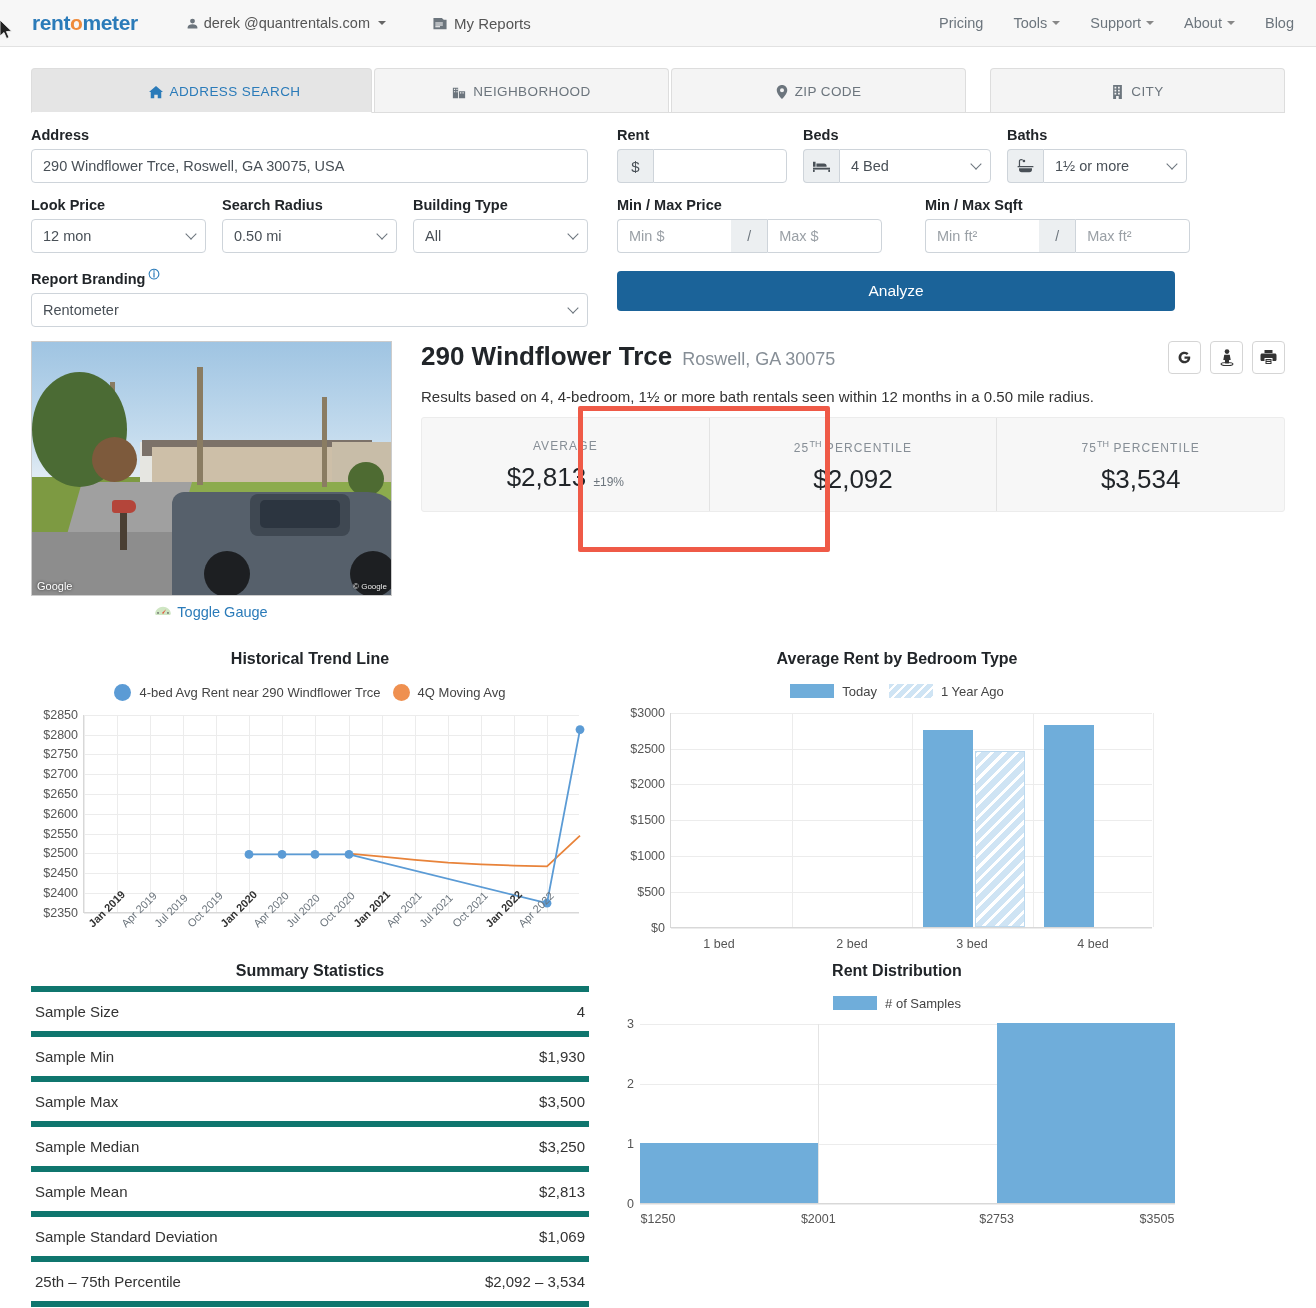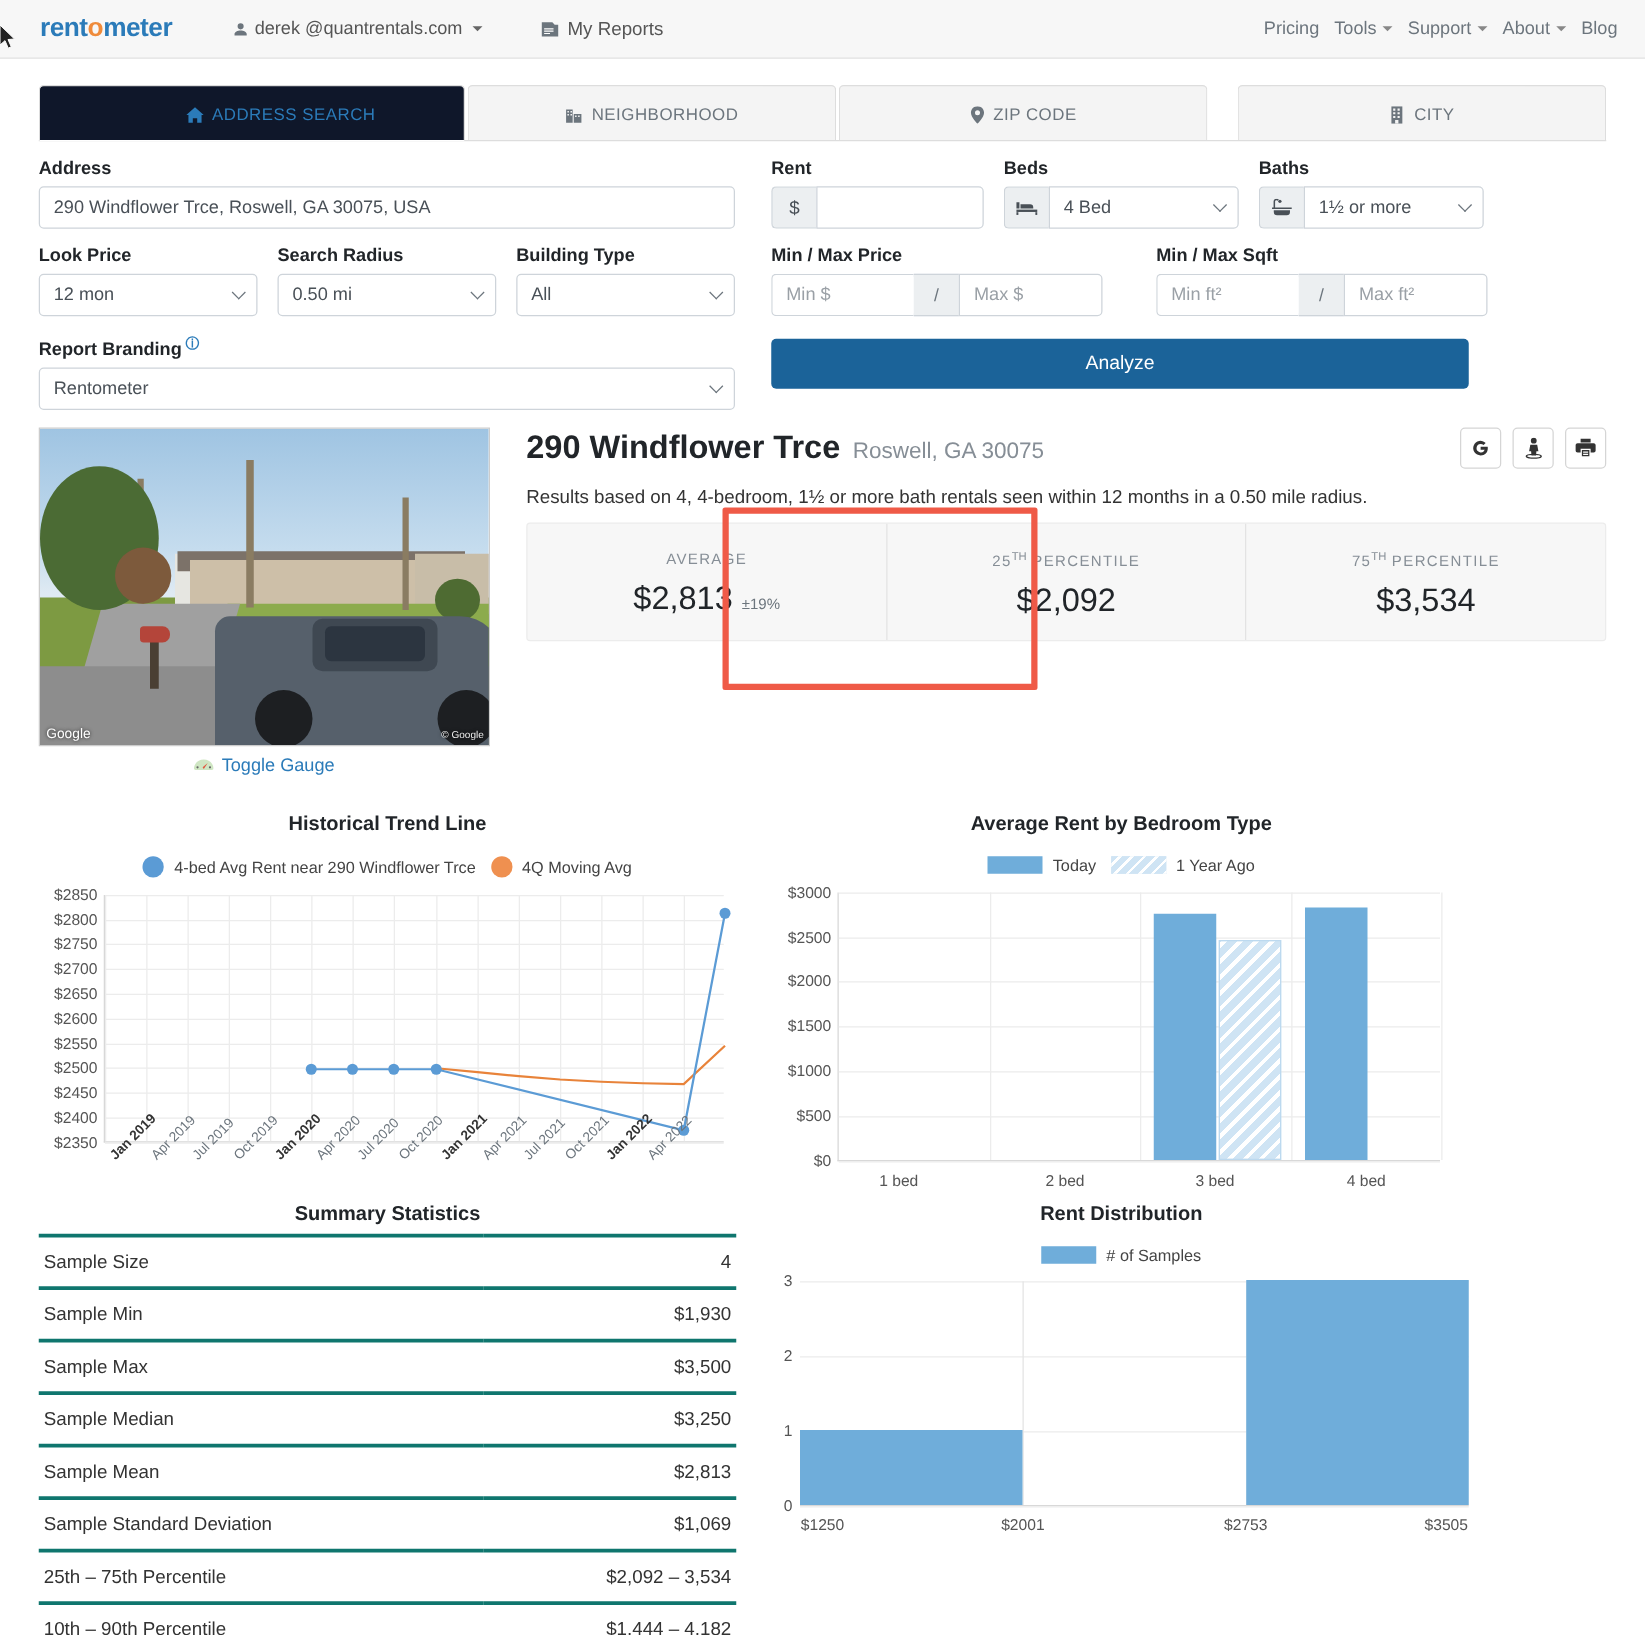--- a/index.html
+++ b/index.html
@@ -17,37 +17,37 @@
   
   .topnav {
     height:47px; background:#f7f7f7; border-bottom:1px solid #e2e2e2;
     display:flex; align-items:center; padding:0 14px; position:relative;
   }
   .brand { font-size:21px; font-weight:700; color:#2b7bb9; letter-spacing:-.4px; margin-left:18px; }
   .brand .o { color:#ef8b3b; }
   .nav-user { display:flex; align-items:center; gap:5px; margin-left:48px; color:#555; font-size:14.5px; }
   .nav-user .caret { border-left:4px solid transparent; border-right:4px solid transparent; border-top:4px solid #666; margin-left:3px; }
   .nav-reports { display:flex; align-items:center; gap:6px; margin-left:46px; color:#555; font-size:15px; }
-  .nav-right { position:absolute; right:22px; display:flex; align-items:center; gap:12px; }
+  .nav-right { position:absolute; right:22px; display:flex; align-items:center; gap:30px; }
   .nav-right a { color:#6c757d; font-size:14.5px; text-decoration:none; display:flex; align-items:center; gap:5px; }
   .nav-right .caret { border-left:4px solid transparent; border-right:4px solid transparent; border-top:4px solid #888; }
   .ico { display:inline-block; fill:#6c757d; vertical-align:middle; }
   .cursor { position:absolute; left:0px; top:20px; width:14px; height:20px; }
 
   
   .tabs { display:flex; margin:21px 31px 0 31px; border-bottom:1px solid #ddd; }
   .tab {
     flex:1; text-align:center; padding:15px 0 13px; font-size:13.5px;
     letter-spacing:.4px; color:#6c757d; background:#f4f4f4;
     border:1px solid #ddd; border-bottom:none; margin-right:2px;
     display:flex; align-items:center; justify-content:center; gap:7px;
     border-radius:4px 4px 0 0;
   }
   .tab:last-child { margin-right:0;margin-left:22px; }
-  .tab.active { background:#0f172a; color:#2b7bb9; border-bottom:1px solid #fff; margin-bottom:-1px; font-weight:400;padding-left:46px; }
+  .tab.active { background:#e5e5e5; color:#2b7bb9; border-bottom:1px solid #fff; margin-bottom:-1px; font-weight:400;padding-left:46px; }
 
   
   .form-wrap { padding:14px 31px 0 31px; display:flex; gap:0; }
   .col-left { width:557px; }
   .col-right { width:558px; margin-left:29px; }
   .lbl { font-weight:700; font-size:14.5px; color:#212529; margin-bottom:6px; display:block; }
   .field { height:34px; border:1px solid #ced4da; border-radius:4px; background:#fff;
            display:flex; align-items:center; padding:0 11px; font-size:14.5px; color:#495057; width:100%; }
   .field.ph { color:#9aa0a6; }
   .sel { position:relative; }
@@ -139,21 +139,21 @@
   .bar { position:absolute; bottom:0; background:#6fadda; }
   .bar.hatch {
     background:#cfe4f4;
     background-image:repeating-linear-gradient(-45deg, #ffffff 0 3px, #cfe4f4 3px 9px);
     border:1px solid #bcd9ef;
   }
 
   
   .sumtitle { text-align:center; font-size:16px; font-weight:700; color:#212529; margin-bottom:6px; }
   table.sum { width:100%; border-collapse:collapse; font-size:15px; }
-  table.sum td { padding:11px 4px; border-top:3px solid #0f766e; color:#333; }
+  table.sum td { padding:11px 4px; border-top:6px solid #0f766e; color:#333; }
   table.sum td.v { text-align:right; }
 </style>
 </head>
 <body>
 
 <div class="topnav">
   <svg class="cursor" viewBox="0 0 14 20">
     <path d="M0 0 L0 16 L4 12.5 L6.6 18.5 L9 17.4 L6.4 11.6 L11.6 11.2 Z" fill="#222" stroke="#fff" stroke-width="0.8"></path>
   </svg>
 

